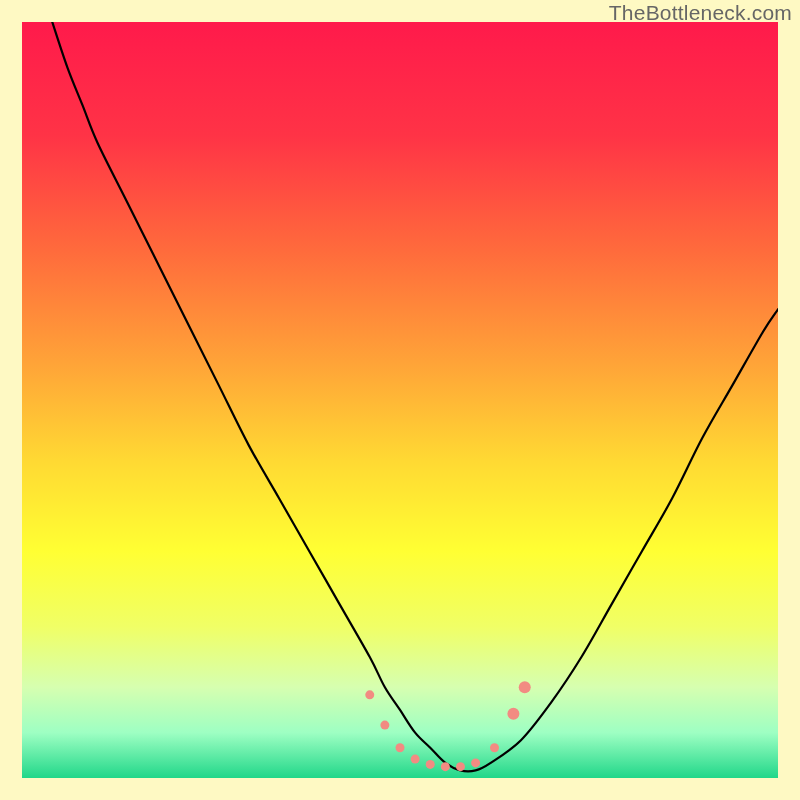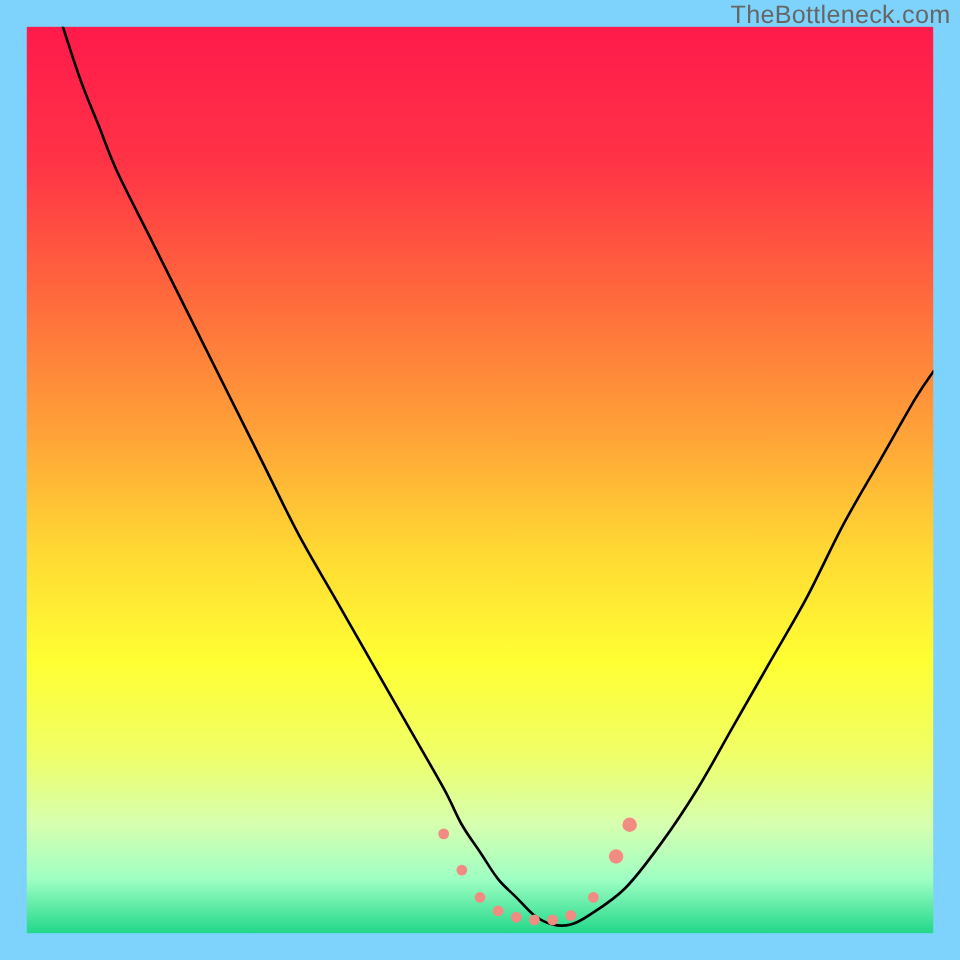--- a/index.html
+++ b/index.html
@@ -9,21 +9,21 @@
     height: 800px;
     background: #000;
     overflow: hidden;
     font-family: Arial, Helvetica, sans-serif;
   }
   .frame {
     position: absolute;
     top: 0; left: 0;
     width: 800px;
     height: 800px;
-    background: #7dd3fc;
+    background: #fef9c3;
   }
   .plot-area {
     position: absolute;
     top: 22px;
     left: 22px;
     width: 756px;
     height: 756px;
     overflow: hidden;
   }
   .watermark {

